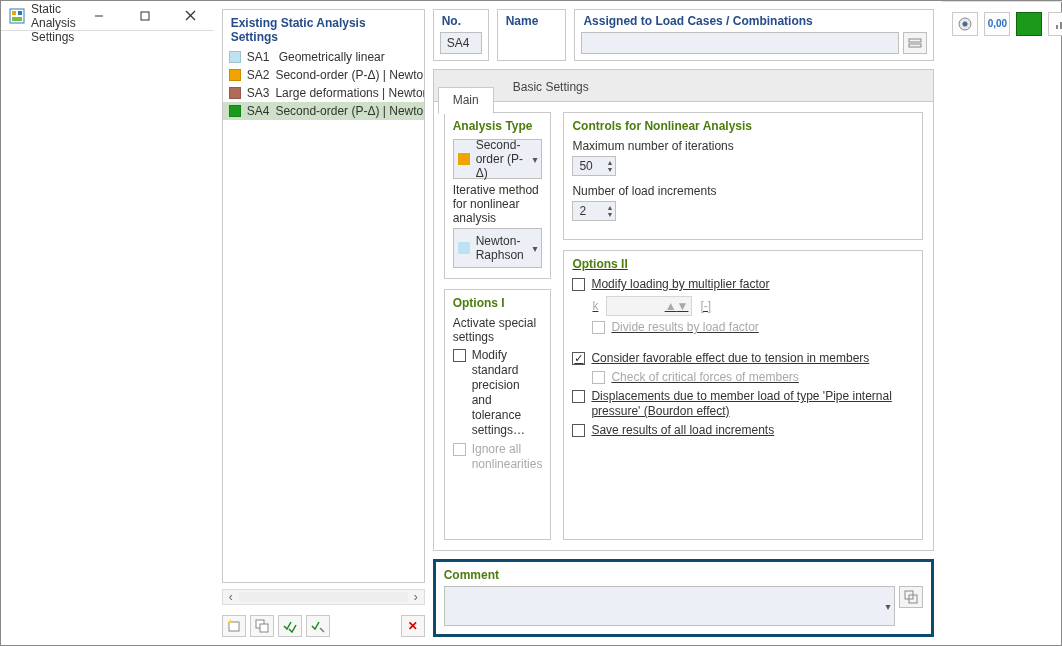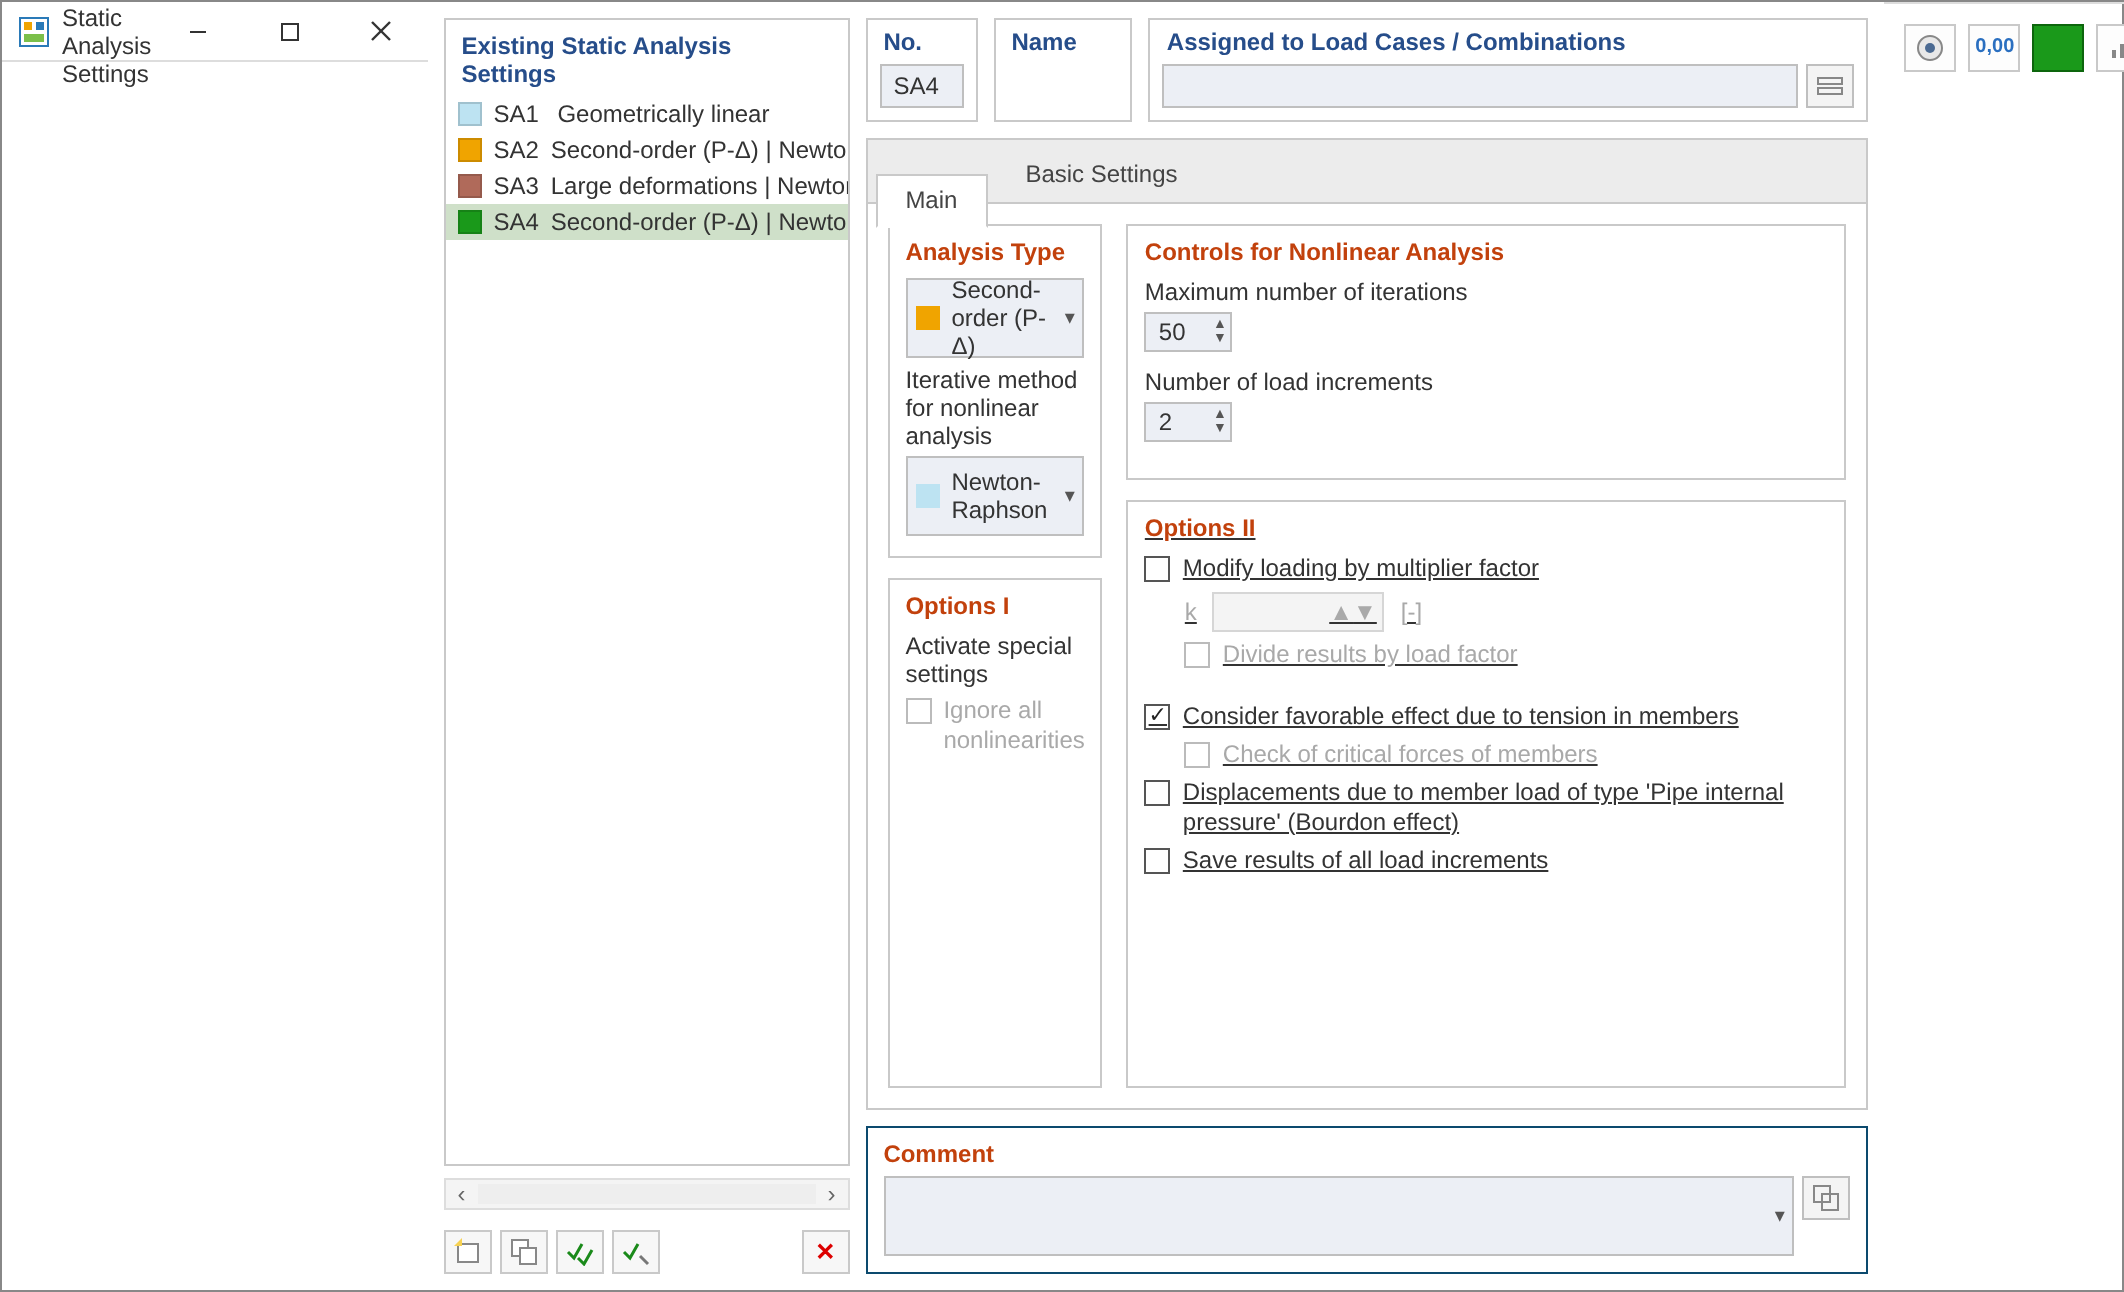--- a/index.html
+++ b/index.html
@@ -38,37 +38,37 @@
   .assign-box { width:360px;}
   .assign-row { display:flex; gap:4px;}
   .tabs-area { flex:1; border:1px solid #c9c9c9; display:flex; flex-direction:column; min-height:0;}
   .tabstrip { display:flex; background:#ececec; border-bottom:1px solid #c9c9c9; padding-top:4px;}
   .tab { padding:5px 14px 6px; border:1px solid transparent; border-bottom:none; margin-left:4px; color:#444;}
   .tab.active { background:#fff; border-color:#c9c9c9; border-bottom:1px solid #fff; position:relative; top:13px;}
   .tab-body { flex:1; display:flex; gap:12px; padding:10px; min-height:0;}
   .colA { flex:1; display:flex; flex-direction:column; gap:10px;}
   .colB { width:360px; display:flex; flex-direction:column; gap:10px;}
   .section { border:1px solid #c9c9c9; padding:6px 8px 10px; }
-  .sec-title { color:#c2410c; font-weight:600; margin-bottom:6px; display:block;}
+  .sec-title { color:#4d7c0f; font-weight:600; margin-bottom:6px; display:block;}
   .field-label { margin:4px 0 3px; color:#333;}
   .combo { height:40px; border:1px solid #bfbfbf; background:#eceff5; display:flex; align-items:center; padding:0 4px; justify-content:space-between;}
   .combo .chev { color:#555; font-size:10px;}
   .combo .sw { width:12px; height:12px; margin-right:6px; flex:0 0 12px;}
   .cbrow { display:flex; align-items:flex-start; gap:6px; margin:4px 0; line-height:15px;}
   .cb { width:13px; height:13px; border:1px solid #555; background:#fff; flex:0 0 13px; display:flex; align-items:center; justify-content:center; font-size:10px; margin-top:1px;}
   .cb.checked::after { content:"✓"; color:#222; font-size:11px; line-height:11px;}
   .cb.disabled { border-color:#bbb; }
   .disabled-text { color:#a9a9a9;}
   .numrow { display:flex; align-items:center; gap:6px; margin:3px 0 8px;}
   .spin { width:44px; height:20px; border:1px solid #bfbfbf; background:#eceff5; display:flex; align-items:center; justify-content:space-between; padding:0 2px 0 6px;}
   .spin .arrows { display:flex; flex-direction:column; font-size:7px; line-height:7px; color:#555;}
   .subindent { margin-left:20px; }
   .krow { display:flex; align-items:center; gap:8px; margin:3px 0 3px 20px;}
   .krow .kspin { width:86px; height:20px; border:1px solid #d6d6d6; background:#f4f4f4; display:flex; align-items:center; justify-content:flex-end; padding:0 3px;}
-  .comment-row { border:1px solid #0c4a6e; padding:6px 8px 8px; display:flex; flex-direction:column; gap:4px;}
+  .comment-row { border:3px solid #0c4a6e; padding:6px 8px 8px; display:flex; flex-direction:column; gap:4px;}
   .comment-inner { display:flex; gap:4px;}
   .footer { height:44px; border-top:1px solid #ddd; display:flex; align-items:center; padding:0 10px; gap:6px;}
   .footer .fbtn { width:26px; height:24px; border:1px solid #c9c9c9; background:#fdfdfd; display:flex; align-items:center; justify-content:center; font-size:12px;}
   .footer .spacer { flex:1;}
   .footer .btn { width:78px; height:16px; border:1px solid #8a8a8a; background:#f3f3f3; display:flex; align-items:center; justify-content:center;}
   .footer .btn.primary { border:2px solid #1a6fd6; background:#eaf2fc;}
   svg { display:block; }
 </style>
 </head>
 <body>
@@ -222,20 +222,24 @@
                   <span class="sw" id="iter-sw" style="background: rgb(189, 227, 242);"></span>
                   <span>Newton-Raphson</span>
                 </span>
                 <span class="chev">▾</span>
               </div>
             </div>
 
             <div class="section" style="flex:1;">
               <span class="sec-title">Options I</span>
               <div class="field-label">Activate special settings</div>
+              <div class="cbrow">
+                <span class="cb"></span>
+                <span>Modify standard precision and tolerance settings…</span>
+              </div>
               <div class="cbrow disabled-text">
                 <span class="cb disabled"></span>
                 <span>Ignore all nonlinearities</span>
               </div>
             </div>
           </div>
 
           <div class="colB">
             <div class="section">
               <span class="sec-title">Controls for Nonlinear Analysis</span>

